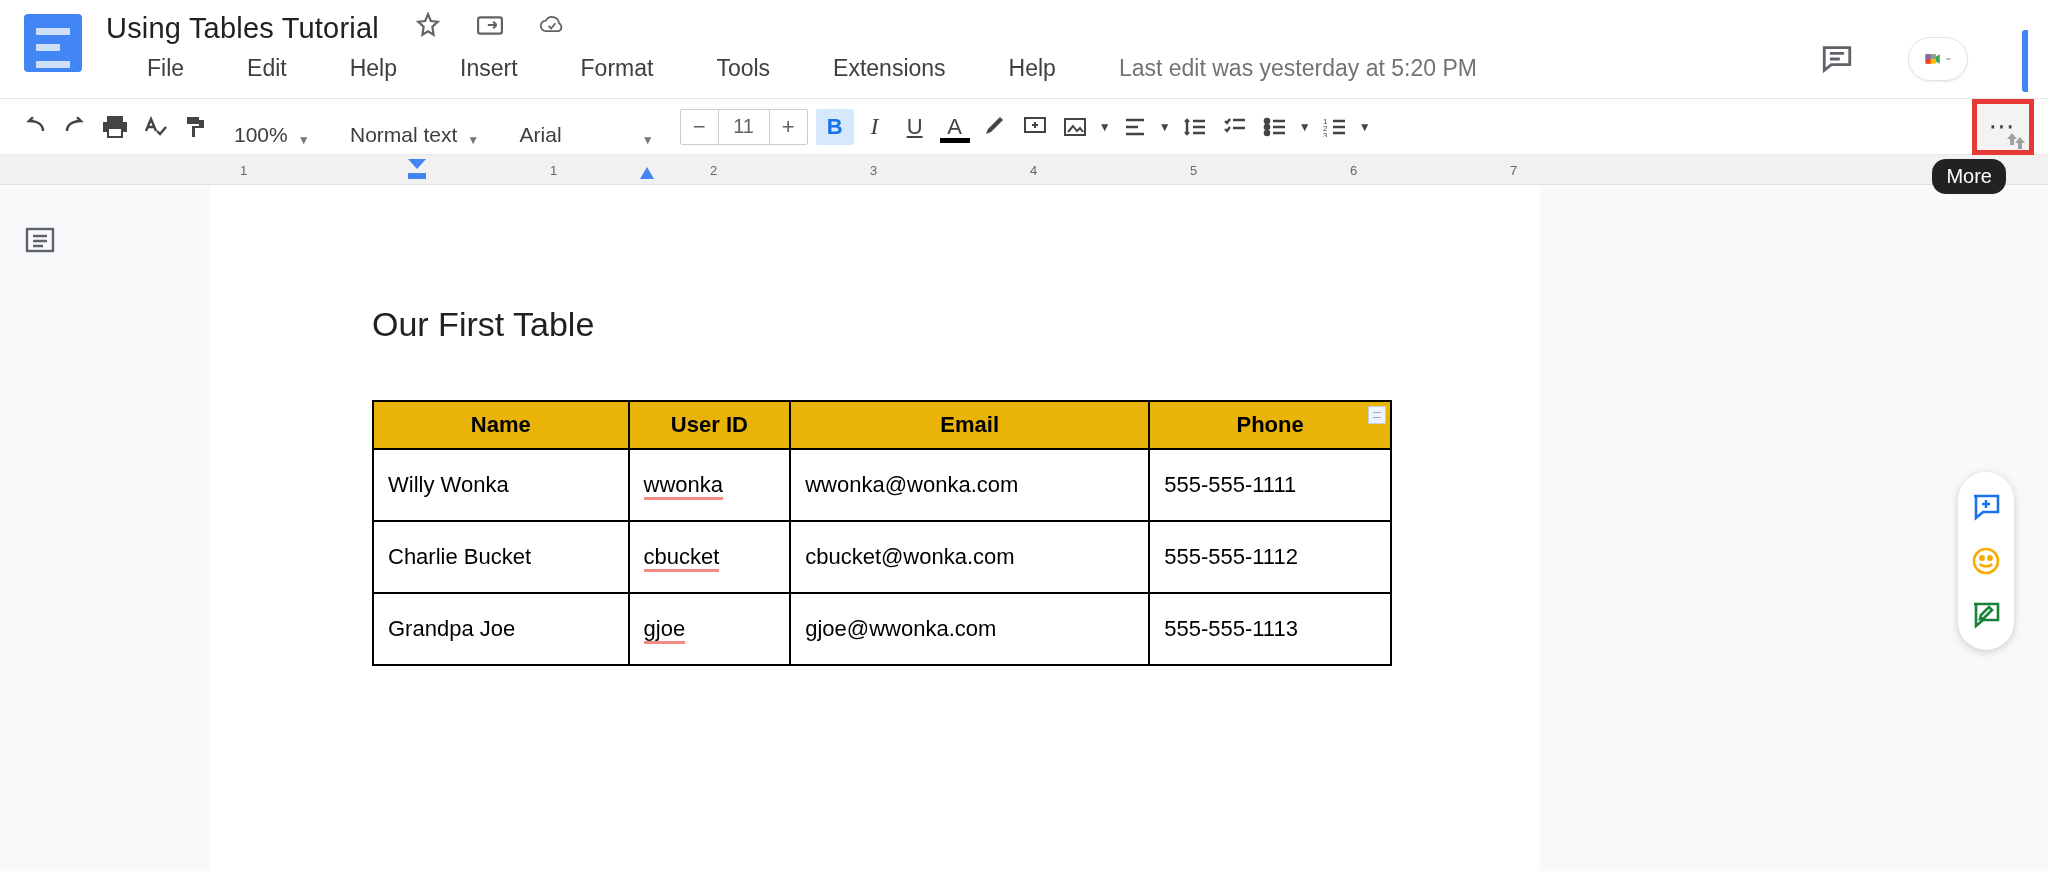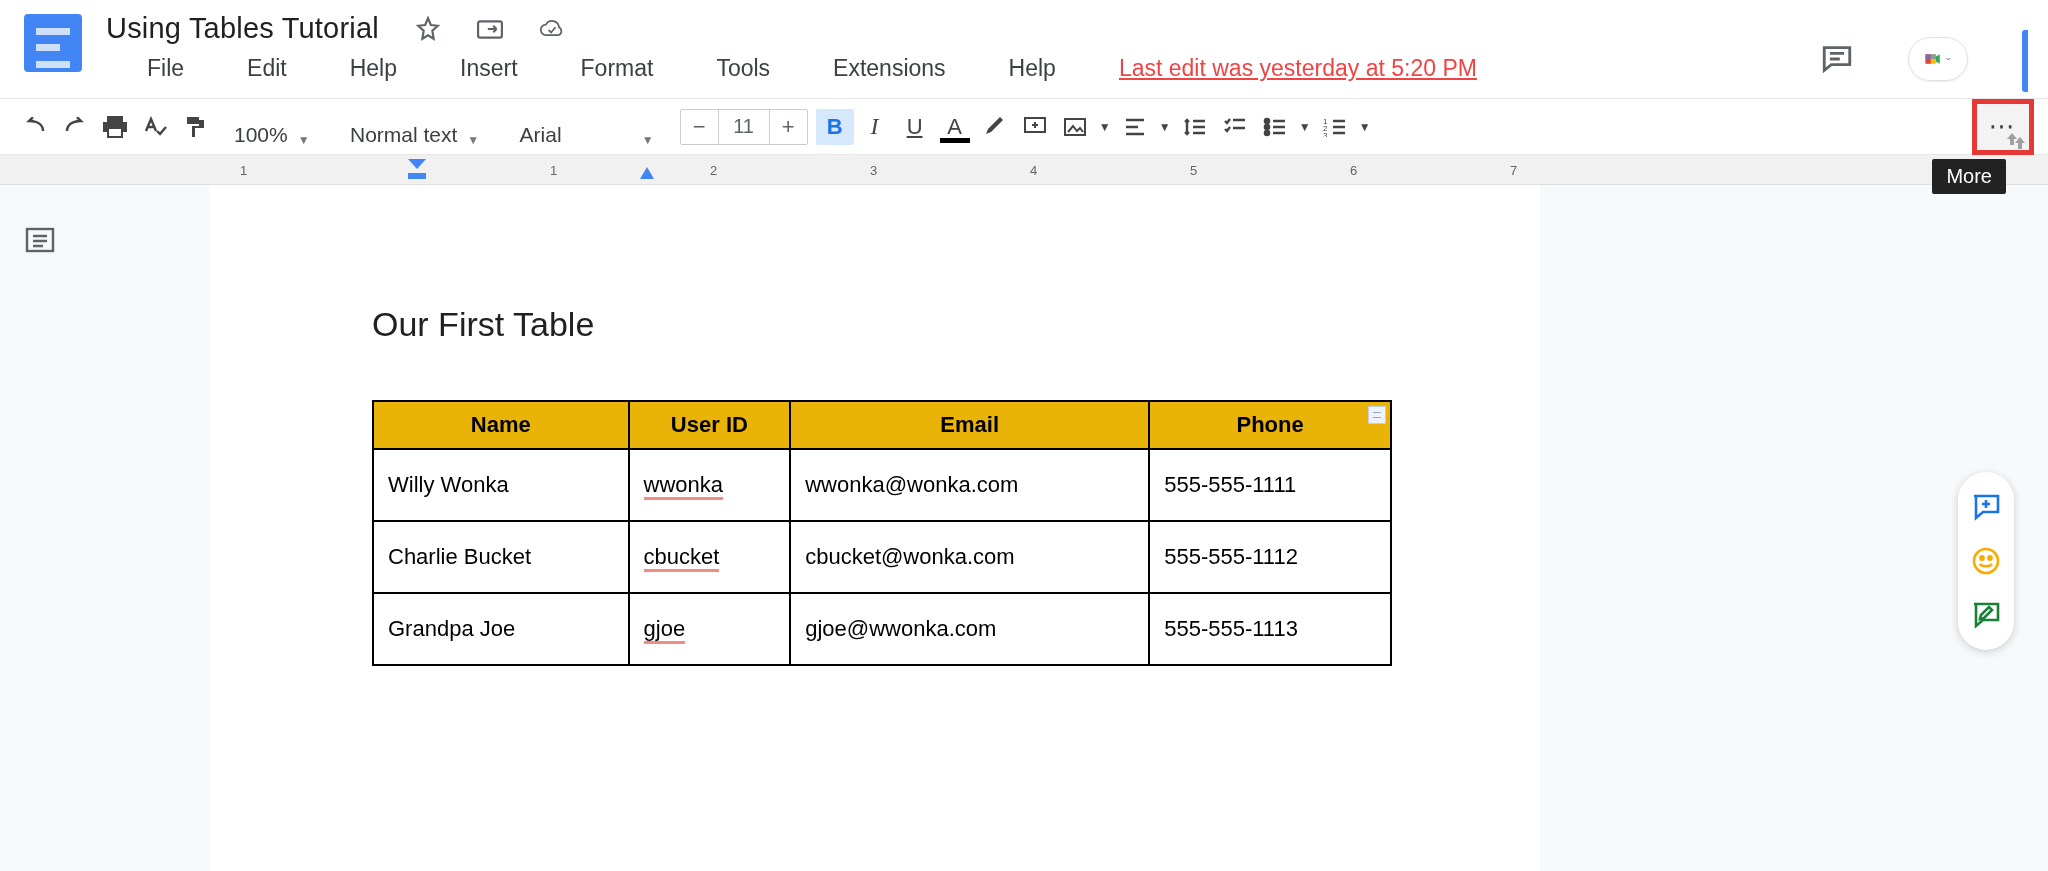--- a/index.html
+++ b/index.html
@@ -30,38 +30,38 @@
     border-bottom: 7px solid #cfe0fb;
     height: 26px;
   }
   .app-logo::after {
     content: ""; position: absolute;
     top: 30px; left: 12px; right: 22px;
     border-top: 7px solid #cfe0fb;
   }
   .title-col { flex: 1; }
   .title-row {
-    display: flex; align-items: center; gap: 36px;
+    display: flex; gap: 36px;
     padding-top: 4px;
   }
   .doc-title {
     font-size: 29px; color: #202124; letter-spacing: .2px;
   }
   .title-icon {
     width: 26px; height: 26px; display: inline-flex;
     align-items: center; justify-content: center;
     color: #5f6368;
   }
   .menu-row {
     display: flex; align-items: center; gap: 22px;
     font-size: 23px; color: #3c4043; padding-top: 10px;
   }
   .menu-row span { cursor: pointer; margin-left: 41px; }
   .last-edit {
-    color: #ef4444; text-decoration: underline;
+    color: #737373; 
     margin-left: 30px;
   }
   .right-icons {
     display: flex; align-items: center; gap: 54px;
     padding-right: 20px; padding-top: 18px;
   }
   .comment-history { color: #5f6368; }
   .meet-badge {
     width: 60px; height: 44px;
     border: 1px solid #e1e1e1; border-radius: 40px;
@@ -128,21 +128,21 @@
     font-size:26px; letter-spacing:3px; color:#444;
     position: relative;
   }
   .more-highlight {
     outline: 5px solid #e53935; outline-offset: -3px;
     background: #f3f3f3;
   }
   .more-tooltip {
     position:absolute; right: 42px; top: 60px;
     background:#222; color:#fff; font-size:20px;
-    padding: 6px 14px; border-radius:2px;
+    padding: 6px 14px; border-radius:14px;
     z-index: 20;
   }
 
   
   .ruler {
     height: 30px; background:#f1f1f1;
     border-bottom: 1px solid #e0e0e0;
     position: relative;
     font-size: 13px; color:#666;
   }

